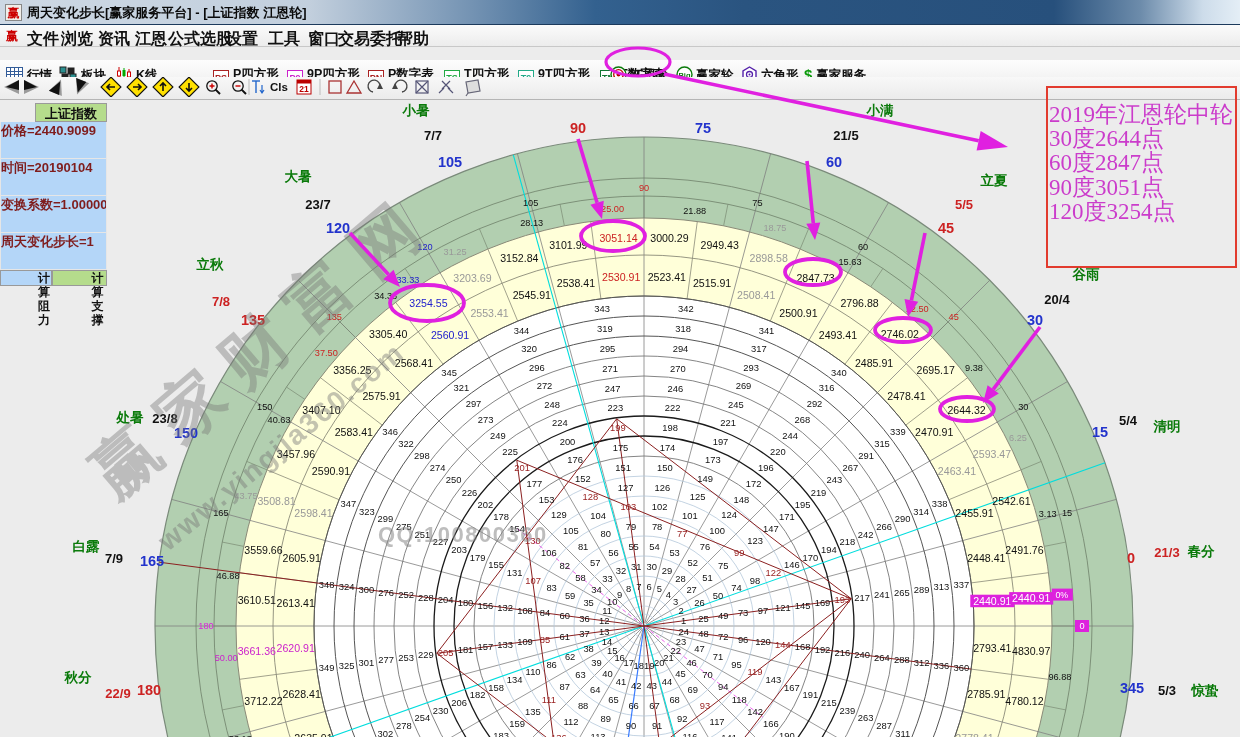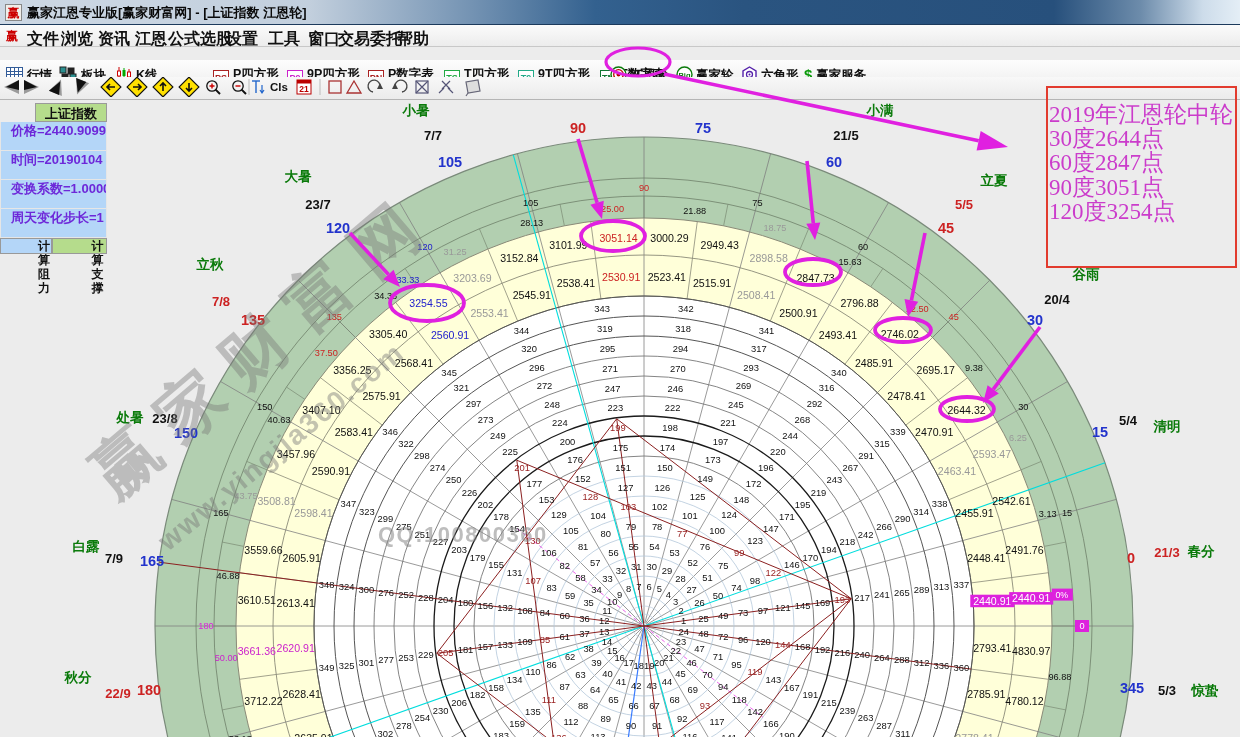--- a/index.html
+++ b/index.html
@@ -14,31 +14,31 @@
 #menubar span { position:absolute; top:4px; font-size:16px; font-weight:600; color:#111; }
 #menubar .micon { position:absolute; left:6px; top:3px; width:16px; height:16px; color:#c00; font-weight:bold; font-size:12px; line-height:16px; }
 #toolbar1 { position:absolute; left:0; top:60px; width:1240px; height:30px; background:linear-gradient(#fdfdfd,#ededed); border-bottom:1px solid #cfcfcf; z-index:10; }
 #toolbar1 .tb { position:absolute; top:6px; height:18px; font-size:12.5px; font-weight:600; color:#111; white-space:nowrap; }
 #toolbar1 .bicon { display:inline-block; width:16px; height:15px; border:1px solid; font-size:9px; font-weight:bold; text-align:center; line-height:14px; vertical-align:-3px; margin-right:4px; background:#fff;margin-left:48px; }
 #toolbar2 { position:absolute; left:0; top:77px; width:1240px; height:23px; background:linear-gradient(#f8f8f8,#ebebeb); border-bottom:1px solid #b5b5b5; z-index:10; }
 #chart { position:absolute; left:0; top:100px; width:1240px; height:637px; background:#ececec; z-index:5; }
 #wheelsvg { position:absolute; left:0; top:0; z-index:25; }
 #panel { position:absolute; left:0; top:103px; width:107px; z-index:30; font-weight:bold; }
 #panel .hd { height:19px; background:#b5dc8c; border:1px solid #9a9a9a; text-align:center; font-size:13px; color:#111; line-height:19px;margin-left:35px; }
-#panel .row { height:29px; background:#b4d6f8; border:1px solid #e6e6e6; border-top:none; font-size:13px; color:#6d28d9; line-height:18px; padding-left:10px; white-space:nowrap; overflow:hidden; }
+#panel .row { height:37px; background:#b4d6f8; border:1px solid #e6e6e6; border-top:none; font-size:13px; color:#7f1d1d; line-height:18px; padding-left:0; white-space:nowrap; overflow:hidden; }
 #panel .btns { height:18px; }
 #panel .btns div { float:left; height:16px; border:1px solid #999; font-size:12px; color:#111; text-align:center; line-height:14px;padding-left:36px; }
 #redbox { position:absolute; left:1046px; top:86px; width:191px; height:182px; border:2px solid #e23b2e; z-index:24; }
 #redbox { padding-top:11px; } #redbox div { margin-left:1px; height:24.2px; font-family:"Liberation Serif", serif; font-size:23px; color:#cb3ccb; white-space:nowrap; }
 </style>
 </head>
 <body>
 <div id="titlebar">
  <div class="ticon">赢</div>
- <div class="ttext">赢家江恩专业版[赢家财富网] - [上证指数 江恩轮]</div>
+ <div class="ttext">周天变化步长[赢家服务平台] - [上证指数 江恩轮]</div>
 </div>
 <div id="menubar">
  <div class="micon">赢</div>
  <span style="left:27px">文件</span>
     <span style="left:61px">浏览</span>
     <span style="left:98px">资讯</span>
     <span style="left:135px">江恩</span>
     <span style="left:168px">公式选股</span>
     <span style="left:226px">设置</span>
     <span style="left:268px">工具</span>

